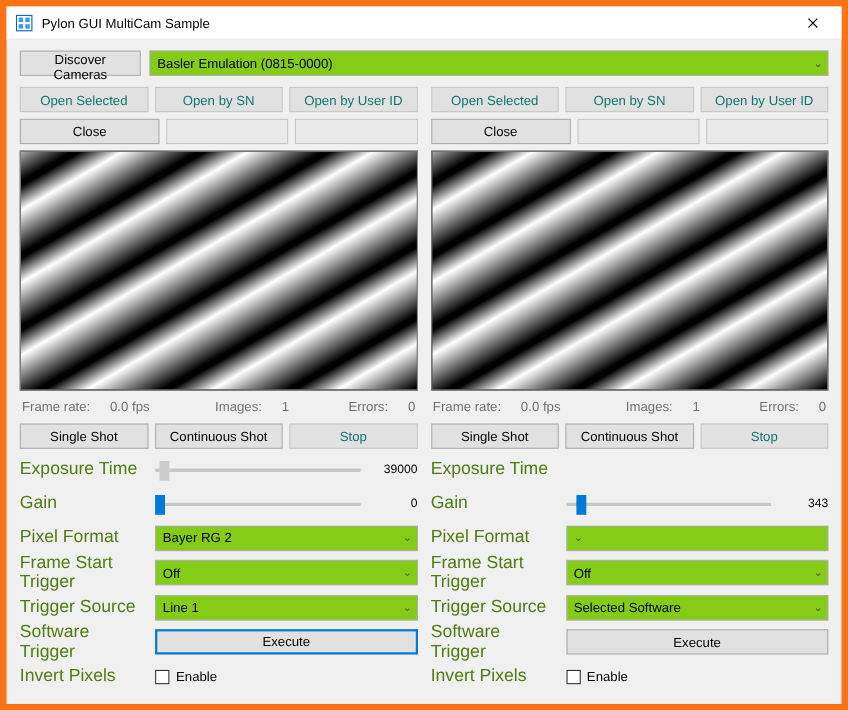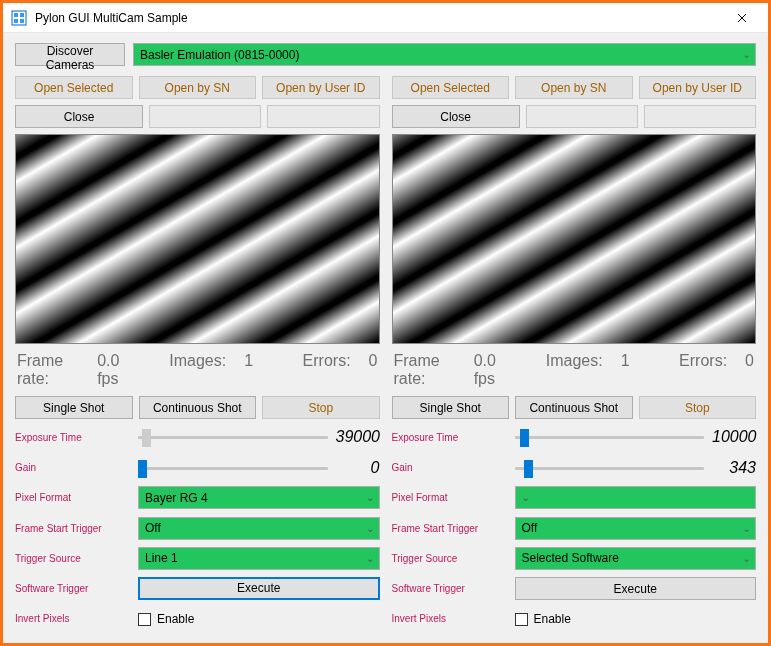--- a/index.html
+++ b/index.html
@@ -8,21 +8,21 @@
     padding: 0;
     font-family: "Segoe UI", Tahoma, sans-serif;
     font-size: 12px;
     background: #fff;
     color: #000;
     user-select: none;
   }
   .window {
     width: 771px;
     height: 646px;
-    border: 3px solid #f97316;
+    border: 6px solid #f97316;
     display: flex;
     flex-direction: column;
     background: #f0f0f0;
   }
   .titlebar {
     height: 30px;
     background: #fff;
     display: flex;
     align-items: center;
     padding: 0 4px 0 8px;
@@ -67,36 +67,36 @@
   .btn {
     background: #e1e1e1;
     border: 1px solid #adadad;
     height: 23px;
     font: inherit;
     padding: 0 8px;
     text-align: center;
     cursor: default;
   }
   .btn.disabled {
-    color: #a16207;
+    color: #0f766e;
     background: #e1e1e1;
     border-color: #c7c7c7;
   }
   .btn.focus {
     border: 2px solid #0078d7;
     padding: 0 7px;
     height: 23px;
     line-height: 19px;
   }
 
   .combo {
     flex: 1;
     height: 23px;
     border: 1px solid #adadad;
-    background: #22c55e;
+    background: #84cc16;
     display: flex;
     align-items: center;
     padding: 0 4px 0 6px;
     cursor: default;
   }
   .combo .txt { flex:1; }
   .combo .chev { font-size:10px; color:#555; }
 
   .panels {
     flex: 1;
@@ -137,36 +137,36 @@
         #000 55px,
         #000 57px
       );
     background-color:#000;
     border: 1px solid #888;
   }
 
   .status {
     display: flex;
     gap: 18px;
-    font-size: 16px;
+    font-size: 12px;
     color: #707070;
     padding: 2px 2px;
   }
   .status span + span { }
 
   .ctrl-row {
     display: flex;
     align-items: center;
     gap: 8px;
     height: 26px;
   }
   .ctrl-row .lbl {
     width: 115px;
-    font-size: 10px;
-    color: #be185d;
+    font-size: 16px;
+    color: #4d7c0f;
   }
   .ctrl-row .field {
     flex: 1;
     min-width: 0;
   }
 
   .slider-wrap {
     flex:1;
     display:flex;
     align-items:center;
@@ -190,22 +190,21 @@
     position: absolute;
     top: 2px;
     width: 9px;
     height: 18px;
     background: #007ad9;
   }
   .slider.disabled .thumb { background:#cccccc; }
   .slider-val {
     width: 44px;
     text-align: right;
-    font-size: 16px;
-    font-style: italic;
+    font-size: 11px;
   }
 
   .field .combo { width:100%; }
 
   .execute-row .btn {
     width: 200px;
   }
 
   .chk {
     display:flex;
@@ -301,21 +300,21 @@
               <div class="thumb" style="left:0%;"></div>
             </div>
             <div class="slider-val">0</div>
           </div>
         </div>
 
         <div class="ctrl-row">
           <div class="lbl">Pixel Format</div>
           <div class="field">
             <div class="combo">
-              <span class="txt">Bayer RG 4</span>
+              <span class="txt">Bayer RG 2</span>
               <span class="chev">⌄</span>
             </div>
           </div>
         </div>
 
         <div class="ctrl-row">
           <div class="lbl">Frame Start Trigger</div>
           <div class="field">
             <div class="combo">
               <span class="txt">Off</span>
@@ -375,27 +374,20 @@
           <span>0</span>
         </div>
         <div class="row3">
           <button class="btn">Single Shot</button>
           <button class="btn">Continuous Shot</button>
           <button class="btn disabled">Stop</button>
         </div>
 
         <div class="ctrl-row">
           <div class="lbl">Exposure Time</div>
-          <div class="slider-wrap">
-            <div class="slider">
-              <div class="track"></div>
-              <div class="thumb" style="left:3%;"></div>
-            </div>
-            <div class="slider-val">10000</div>
-          </div>
         </div>
 
         <div class="ctrl-row">
           <div class="lbl">Gain</div>
           <div class="slider-wrap">
             <div class="slider">
               <div class="track"></div>
               <div class="thumb" style="left:5%;"></div>
             </div>
             <div class="slider-val">343</div>

